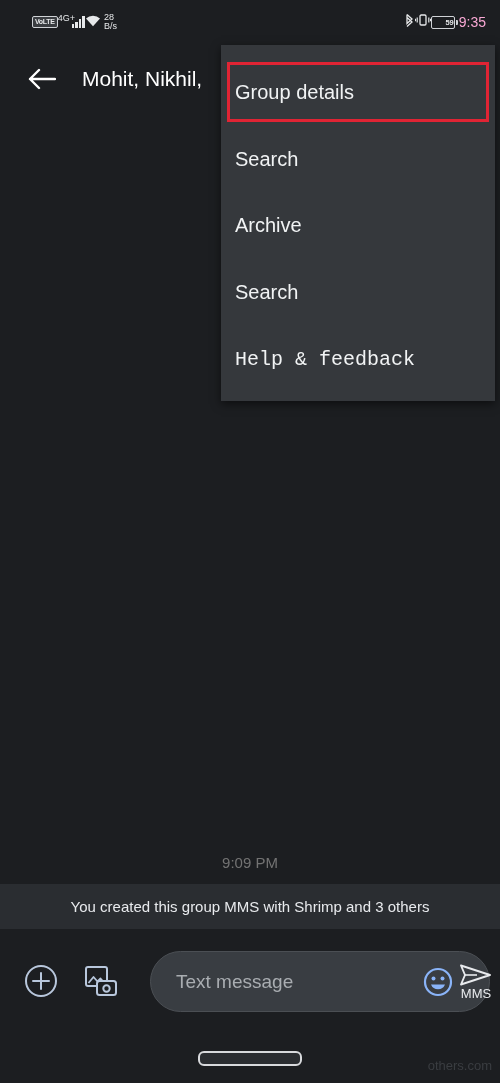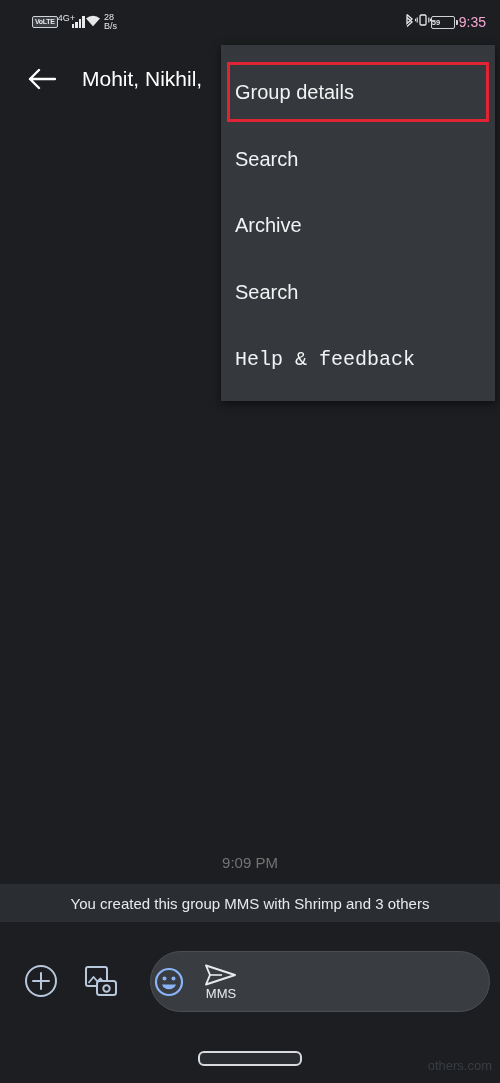--- a/index.html
+++ b/index.html
@@ -63,21 +63,21 @@
     font-size: 9px;
     color: #e6e8ea;
     line-height: 9px;
     text-align: left;
     margin-left: 3px;
   }
   .battery-shell {
     border: 1.5px solid #cfd2d6;
     border-radius: 2px;
     width: 22px; height: 11px;
-    display: flex; align-items: center; justify-content: flex-start;
+    display: flex; align-items: center; justify-content: flex-end;
     position: relative;
   }
   .battery-shell::after {
     content: "";
     position: absolute;
     right: -4px; top: 3px;
     width: 2px; height: 5px;
     background: #cfd2d6;
     border-radius: 0 1px 1px 0;
   }
@@ -168,21 +168,21 @@
     position: absolute;
     left: 0; top: 740px;
     width: 500px;
     text-align: center;
     font-size: 15px;
     color: #737373;
   }
   #system-message-band {
     position: absolute;
     left: 0; top: 884px;
-    width: 500px; height: 38px;
+    width: 500px; height: 45px;
     background: #2a2d31;
     display: flex;
     align-items: center;
     justify-content: center;
   }
   #system-message {
     font-size: 15px;
     color: #e8eaed;
   }
 
@@ -365,20 +365,21 @@
       <svg width="34" height="32" viewBox="0 0 34 32">
         <rect x="2" y="2" width="21" height="19" rx="2" fill="none" stroke="#b8c7dc" stroke-width="2"></rect>
         <path d="M4.5 18l5-6 4 4.5 3-3 4 4.5" fill="none" stroke="#b8c7dc" stroke-width="1.8" stroke-linejoin="round"></path>
         <rect x="13" y="16" width="19" height="14" rx="2.5" fill="#1c1e21" stroke="#b8c7dc" stroke-width="2"></rect>
         <circle cx="22.5" cy="23.5" r="3.2" fill="none" stroke="#b8c7dc" stroke-width="2"></circle>
       </svg>
     </div>
   </div>
 
   <div id="input-pill">
+    <input id="message-input" type="text" placeholder="Text message" style="">
     <div id="emoji-button">
       <svg width="30" height="30" viewBox="0 0 30 30">
         <circle cx="15" cy="15" r="13" fill="none" stroke="#8ab4f8" stroke-width="2.2"></circle>
         <circle cx="10.5" cy="11.5" r="2" fill="#8ab4f8"></circle>
         <circle cx="19.5" cy="11.5" r="2" fill="#8ab4f8"></circle>
         <path d="M8 17.5a7.5 7.5 0 0 0 14 0Z" fill="#8ab4f8"></path>
       </svg>
     </div>
     <div id="send-button">
       <svg width="34" height="26" viewBox="0 0 34 26">

